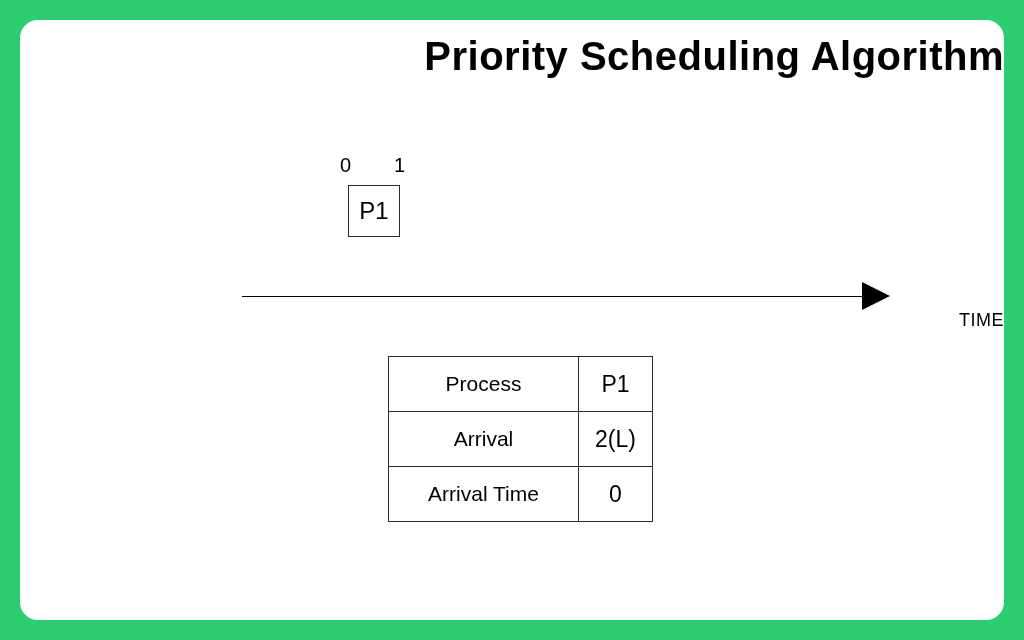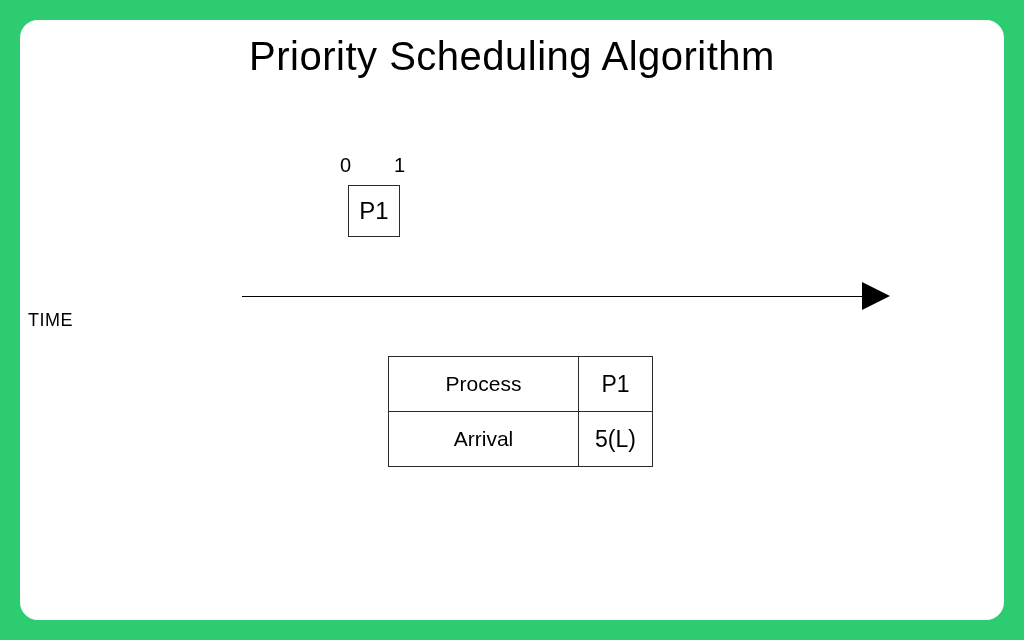--- a/index.html
+++ b/index.html
@@ -17,23 +17,23 @@
     background: #fff;
     width: 984px;
     height: 600px;
     border-radius: 18px;
     position: relative;
   }
   .title {
     position: absolute;
     top: 14px;
     left: 0; right: 0;
-    text-align: center;
+    text-align: right;
     font-size: 40px;
-    font-weight: 400;
+    font-weight: 700;
     letter-spacing: 0.5px;
   }
 
   
   .gantt {
     position: absolute;
     top: 165px;
     left: 328px;
     width: 52px;
     height: 52px;
@@ -66,22 +66,22 @@
     border-top: 1.5px solid #000;
   }
   .arrowhead {
     position: absolute;
     top: 262px;
     left: 842px;
   }
   .axis-label {
     position: absolute;
     top: 290px;
-    left: 8px; right: 0;
-    text-align: left;
+    left: 16px; right: 0;
+    text-align: right;
     font-size: 18px;
     letter-spacing: 0.5px;
   }
 
   
   .tbl {
     position: absolute;
     top: 336px;
     left: 368px;
     border-collapse: collapse;
@@ -120,18 +120,22 @@
   <div class="axis-label">TIME</div>
 
   <table class="tbl">
     <tbody>
         <tr>
       <td class="lbl">Process</td>
       <td class="val">P1</td>
     </tr>
     <tr>
       <td class="lbl">Arrival</td>
-      <td class="val">5(L)</td>
+      <td class="val">2(L)</td>
+    </tr>
+    <tr>
+      <td class="lbl">Arrival Time</td>
+      <td class="val">0</td>
     </tr>
   </tbody>
     </table>
 
 </div>
 
 </body></html>

